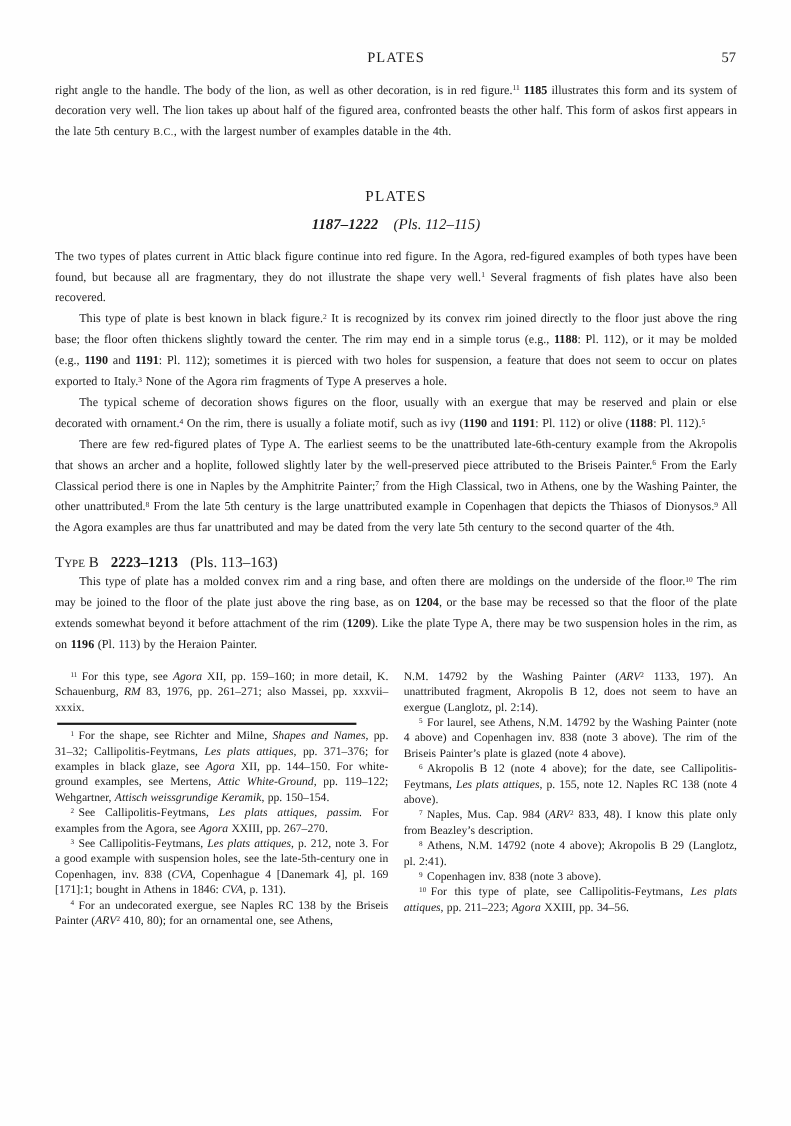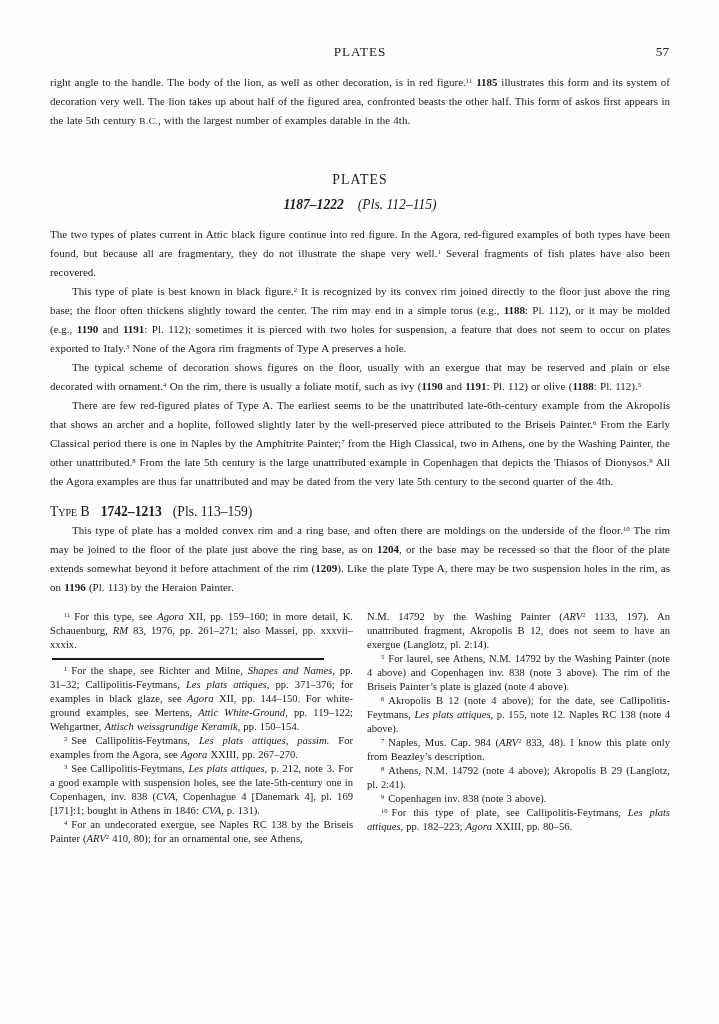--- a/index.html
+++ b/index.html
@@ -62,36 +62,36 @@
   <h1 class="chapter-title">PLATES</h1>
 
   <div class="chapter-range"><span class="b">1187–1222</span><span>(Pls. 112–115)</span></div>
 
   <p class="para intro"><span>The two types of plates current in Attic black figure continue into red figure.  In the Agora, red-figured examples of both types have been found, but because all are fragmentary, they do not illustrate the shape very well.</span><sup>1</sup><span>  Several fragments of fish plates have also been recovered.</span></p>
 
   <p class="para"><span>This type of plate is best known in black figure.</span><sup>2</sup><span>  It is recognized by its convex rim joined directly to the floor just above the ring base; the floor often thickens slightly toward the center.  The rim may end in a simple torus (e.g., </span><span class="b">1188</span><span>: Pl. 112), or it may be molded (e.g., </span><span class="b">1190</span><span> and </span><span class="b">1191</span><span>: Pl. 112); sometimes it is pierced with two holes for suspension, a feature that does not seem to occur on plates exported to Italy.</span><sup>3</sup><span>  None of the Agora rim fragments of Type A preserves a hole.</span></p>
   <p class="para"><span>The typical scheme of decoration shows figures on the floor, usually with an exergue that may be reserved and plain or else decorated with ornament.</span><sup>4</sup><span>  On the rim, there is usually a foliate motif, such as ivy (</span><span class="b">1190</span><span> and </span><span class="b">1191</span><span>: Pl. 112) or olive (</span><span class="b">1188</span><span>: Pl. 112).</span><sup>5</sup></p>
   <p class="para"><span>There are few red-figured plates of Type A. The earliest seems to be the unattributed late-6th-century example from the Akropolis that shows an archer and a hoplite, followed slightly later by the well-preserved piece attributed to the Briseis Painter.</span><sup>6</sup><span>  From the Early Classical period there is one in Naples by the Amphitrite Painter;</span><sup>7</sup><span> from the High Classical, two in Athens, one by the Washing Painter, the other unattributed.</span><sup>8</sup><span>  From the late 5th century is the large unattributed example in Copenhagen that depicts the Thiasos of Dionysos.</span><sup>9</sup><span>  All the Agora examples are thus far unattributed and may be dated from the very late 5th century to the second quarter of the 4th.</span></p>
 
-  <h2 class="type-heading type-b-gap"><span class="sc">Type B</span><span class="b">1742–1213</span><span>(Pls. 113–159)</span></h2>
+  <h2 class="type-heading type-b-gap"><span class="sc">Type B</span><span class="b">2223–1213</span><span>(Pls. 113–163)</span></h2>
   <p class="para"><span>This type of plate has a molded convex rim and a ring base, and often there are moldings on the underside of the floor.</span><sup>10</sup><span>  The rim may be joined to the floor of the plate just above the ring base, as on </span><span class="b">1204</span><span>, or the base may be recessed so that the floor of the plate extends somewhat beyond it before attachment of the rim (</span><span class="b">1209</span><span>).  Like the plate Type A, there may be two suspension holes in the rim, as on </span><span class="b">1196</span><span> (Pl. 113) by the Heraion Painter.</span></p>
 
   <div class="footnotes">
     <div class="fn-col">
       <p class="fn"><sup class="fn-num">11</sup><span><span>For this type, see </span><span class="i">Agora</span><span> XII, pp. 159–160; in more detail, K. Schauenburg, </span><span class="i">RM</span><span> 83, 1976, pp. 261–271; also Massei, pp. xxxvii–xxxix.</span></span></p>
       <div class="fn-rule"></div>
       <p class="fn"><sup class="fn-num">1</sup><span><span>For the shape, see Richter and Milne, </span><span class="i">Shapes and Names</span><span>, pp. 31–32; Callipolitis-Feytmans, </span><span class="i">Les plats attiques</span><span>, pp. 371–376; for examples in black glaze, see </span><span class="i">Agora</span><span> XII, pp. 144–150.  For white-ground examples, see Mertens, </span><span class="i">Attic White-Ground</span><span>, pp. 119–122; Wehgartner, </span><span class="i">Attisch weissgrundige Keramik</span><span>, pp. 150–154.</span></span></p>
       <p class="fn"><sup class="fn-num">2</sup><span><span>See Callipolitis-Feytmans, </span><span class="i">Les plats attiques, passim.</span><span>  For examples from the Agora, see </span><span class="i">Agora</span><span> XXIII, pp. 267–270.</span></span></p>
       <p class="fn"><sup class="fn-num">3</sup><span><span>See Callipolitis-Feytmans, </span><span class="i">Les plats attiques</span><span>, p. 212, note 3. For a good example with suspension holes, see the late-5th-century one in Copenhagen, inv. 838 (</span><span class="i">CVA</span><span>, Copenhague 4 [Danemark 4], pl. 169 [171]:1; bought in Athens in 1846: </span><span class="i">CVA</span><span>, p. 131).</span></span></p>
       <p class="fn"><sup class="fn-num">4</sup><span><span>For an undecorated exergue, see Naples RC 138 by the Briseis Painter (</span><span class="i">ARV</span><sup>2</sup><span> 410, 80); for an ornamental one, see Athens,</span></span></p>
     </div>
     <div class="fn-col">
       <p class="fn fn-cont"><span><span>N.M. 14792 by the Washing Painter (</span><span class="i">ARV</span><sup>2</sup><span> 1133, 197).  An unattributed fragment, Akropolis B 12, does not seem to have an exergue (Langlotz, pl. 2:14).</span></span></p>
       <p class="fn"><sup class="fn-num">5</sup><span><span>For laurel, see Athens, N.M. 14792 by the Washing Painter (note 4 above) and Copenhagen inv. 838 (note 3 above).  The rim of the Briseis Painter’s plate is glazed (note 4 above).</span></span></p>
       <p class="fn"><sup class="fn-num">6</sup><span><span>Akropolis B 12 (note 4 above); for the date, see Callipolitis-Feytmans, </span><span class="i">Les plats attiques</span><span>, p. 155, note 12.  Naples RC 138 (note 4 above).</span></span></p>
       <p class="fn"><sup class="fn-num">7</sup><span><span>Naples, Mus. Cap. 984 (</span><span class="i">ARV</span><sup>2</sup><span> 833, 48).  I know this plate only from Beazley’s description.</span></span></p>
       <p class="fn"><sup class="fn-num">8</sup><span><span>Athens, N.M. 14792 (note 4 above); Akropolis B 29 (Langlotz, pl. 2:41).</span></span></p>
       <p class="fn"><sup class="fn-num">9</sup><span><span>Copenhagen inv. 838 (note 3 above).</span></span></p>
-      <p class="fn"><sup class="fn-num">10</sup><span><span>For this type of plate, see Callipolitis-Feytmans, </span><span class="i">Les plats attiques</span><span>, pp. 182–223; </span><span class="i">Agora</span><span> XXIII, pp. 80–56.</span></span></p>
+      <p class="fn"><sup class="fn-num">10</sup><span><span>For this type of plate, see Callipolitis-Feytmans, </span><span class="i">Les plats attiques</span><span>, pp. 211–223; </span><span class="i">Agora</span><span> XXIII, pp. 34–56.</span></span></p>
     </div>
   </div>
 
 </div>
 
 </body></html>

